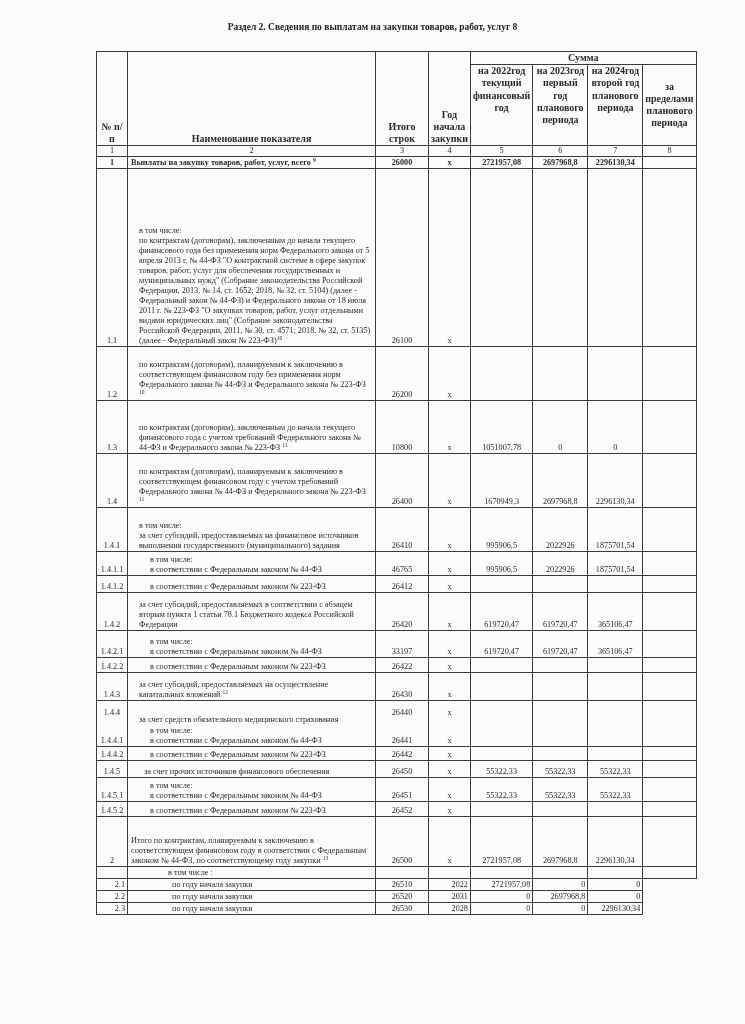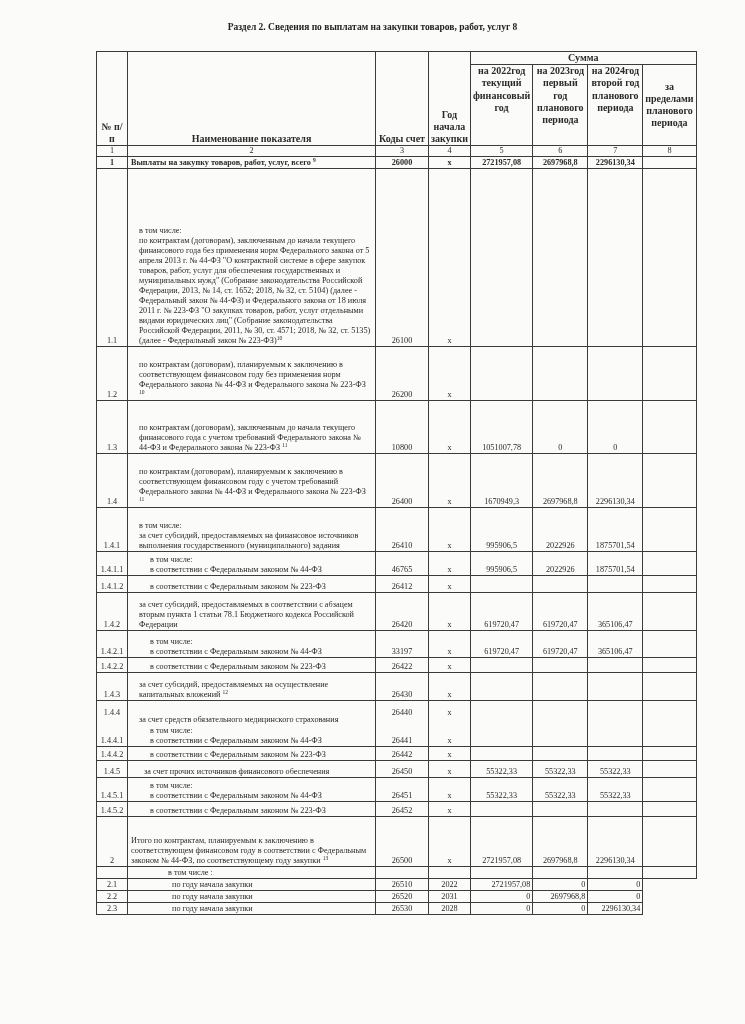--- a/index.html
+++ b/index.html
@@ -22,21 +22,21 @@
   .r { text-align: right; }
   .hdr td { font-weight: bold; text-align: center; vertical-align: middle; font-size: 10px; }
   .nums td { text-align: center; vertical-align: middle; }
   .bold td { font-weight: bold; }
   .name { text-align: left; padding-left: 11px !important; padding-right: 3px !important; }
   .ind { padding-left: 22px !important; }
   .sup { font-size: 5.5px; vertical-align: top; position: relative; top: -1px; }
   .pre { display:block; }
   .nb-b { border-bottom: none !important; }
   .nb-t { border-top: none !important; }
-  .lowleft { text-align: center; }
+  .lowleft { text-align: right; }
   .tailcell { border: none !important; }
 </style>
 </head>
 <body>
 
 <div class="title">Раздел 2. Сведения по выплатам на закупки товаров, работ, услуг 8</div>
 
 <table class="main">
   <colgroup>
     <col style="width:31px">
@@ -46,21 +46,21 @@
     <col style="width:55px">
       <col style="width:55px">
       <col style="width:55px">
       <col style="width:41px">
   </colgroup>
 
   <tbody>
       <tr class="hdr" style="height:10px">
     <td rowspan="2">№ п/п</td>
     <td rowspan="2">Наименование показателя</td>
-    <td rowspan="2">Коды счет</td>
+    <td rowspan="2">Итого строк</td>
     <td rowspan="2">Год начала закупки</td>
     <td colspan="4">Сумма</td>
   </tr>
   <tr class="hdr" style="height:81px">
     <td style="vertical-align:top">на 2022год текущий финансовый год</td>
     <td style="vertical-align:top">на 2023год первый год планового периода</td>
     <td style="vertical-align:top">на 2024год второй год планового периода</td>
     <td style="vertical-align:middle">за пределами планового периода</td>
   </tr>
   <tr class="nums" style="height:11px">

